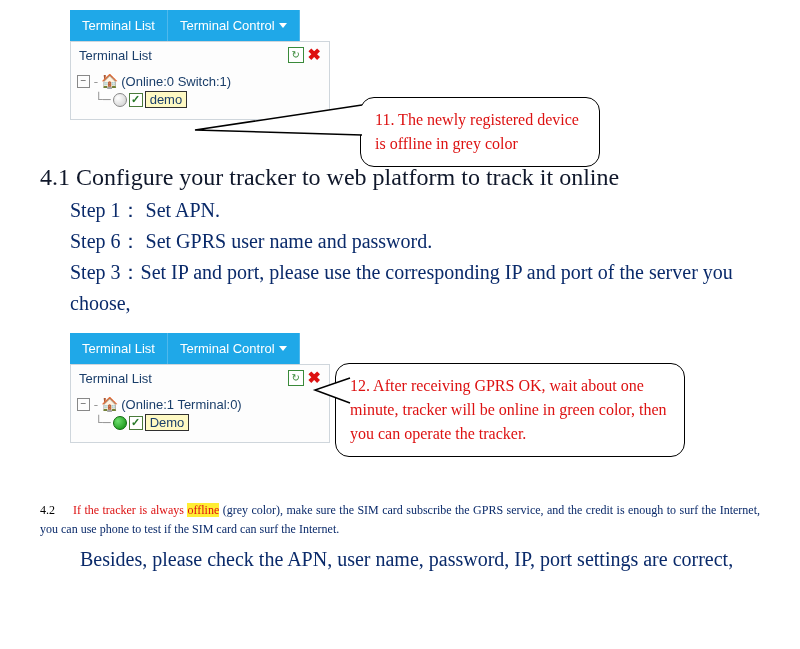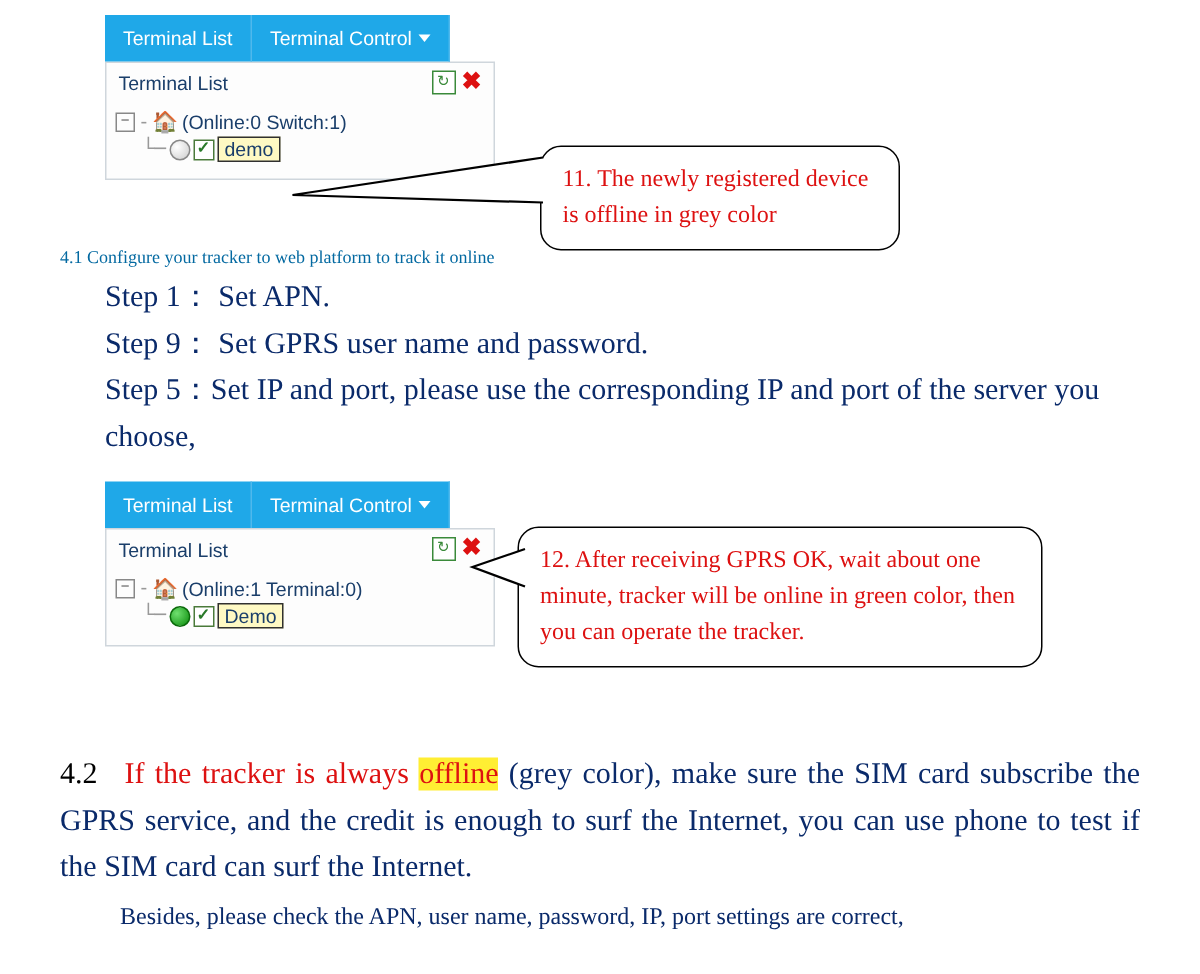--- a/index.html
+++ b/index.html
@@ -135,45 +135,45 @@
     color: #d11;
     font-family: "Times New Roman", serif;
     font-size: 16px;
     line-height: 1.5;
   }
   svg.pointer {
     position: absolute;
     overflow: visible;
   }
   .section-title {
-    color: #0369a1;
-    font-size: 12px;
+    color: #0f172a;
+    font-size: 24px;
     margin: 4px 0 4px 30px;
   }
   .steps {
     color: #0a2a6a;
     margin-left: 60px;
     margin-right: 30px;
     font-size: 20px;
     line-height: 1.55;
   }
   .para42 {
-    margin: 20px 30px 0 30px;
+    margin: 8px 30px 0 30px;
     color: #0a2a6a;
-    font-size: 20px;
+    font-size: 12px;
     line-height: 1.55;
     text-align: justify;
   }
   .para42 .num { color: #000; }
   .para42 .red { color: #d11; }
   .para42 .hl { background: #ffee33; color: #d11; }
   .besides {
     margin: 6px 30px 0 70px;
     color: #0a2a6a;
-    font-size: 16px;
+    font-size: 20px;
     line-height: 1.55;
     text-align: justify;
   }
   .gap { display:inline-block; width: 18px; }
 </style>
 </head>
 <body>
 
 <div class="panel-wrap" style="height:150px;">
   <div class="tabs">
@@ -213,22 +213,22 @@
     <span>11. The newly registered device is offline in grey color</span>
   </div>
   <svg class="pointer" style="left:125px; top:95px;" width="170" height="40">
     <path d="M167,0 L0,25 L167,30" fill="#fff" stroke="#000" stroke-width="1.5"></path>
   </svg>
 </div>
 
 <div class="section-title">4.1 Configure your tracker to web platform to track it online</div>
 <div class="steps">
   <div>Step 1： Set APN.</div>
-  <div>Step 9： Set GPRS user name and password.</div>
-  <div>Step 5：Set IP and port, please use the corresponding IP and port of the server you choose,</div>
+  <div>Step 6： Set GPRS user name and password.</div>
+  <div>Step 3：Set IP and port, please use the corresponding IP and port of the server you choose,</div>
 </div>
 
 <div class="panel-wrap" style="height:160px; margin-top:14px;">
   <div class="tabs">
     <div class="tab">
         <span>Terminal List</span>
       </div>
     <div class="tab">
         <span>Terminal Control</span>
         <span class="caret"></span>
@@ -251,21 +251,21 @@
       </div>
       <div class="tree-row child-row">
         <span class="dash">└─</span>
         <span class="status-dot online"></span>
         <span class="check-box">✓</span>
         <span class="demo-label">Demo</span>
       </div>
     </div>
   </div>
 
-  <div class="callout" style="left:275px; top:30px; width:320px;font-family:Liberation Serif, serif;">
+  <div class="callout" style="left:265px; top:30px; width:320px;font-family:Liberation Serif, serif;">
     <span>12. After receiving GPRS OK, wait about one minute, tracker will be online in green color, then you can operate the tracker.</span>
   </div>
   <svg class="pointer" style="left:245px; top:45px;" width="40" height="40">
     <path d="M35,0 L0,12 L35,25" fill="#fff" stroke="#000" stroke-width="1.5"></path>
   </svg>
 </div>
 
 <div class="para42">
   <span class="num">4.2</span><span class="gap"></span><span class="red">If the tracker is always</span> <span class="hl">offline</span><span> (grey color), make sure the SIM card subscribe the GPRS service, and the credit is enough to surf the Internet, you can use phone to test if the SIM card can surf the Internet.</span>
 </div>

